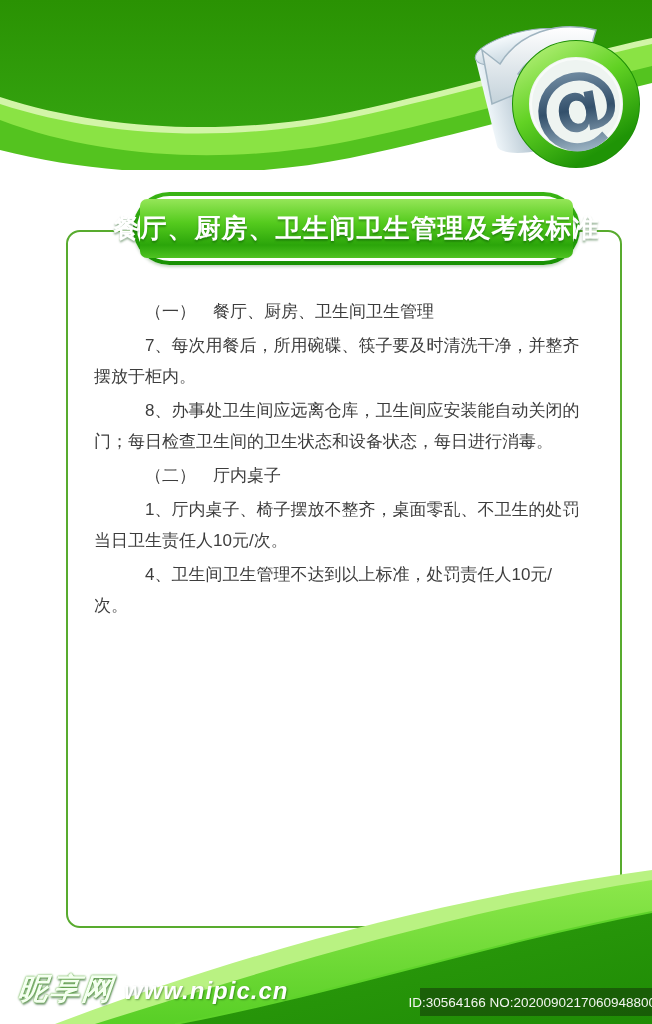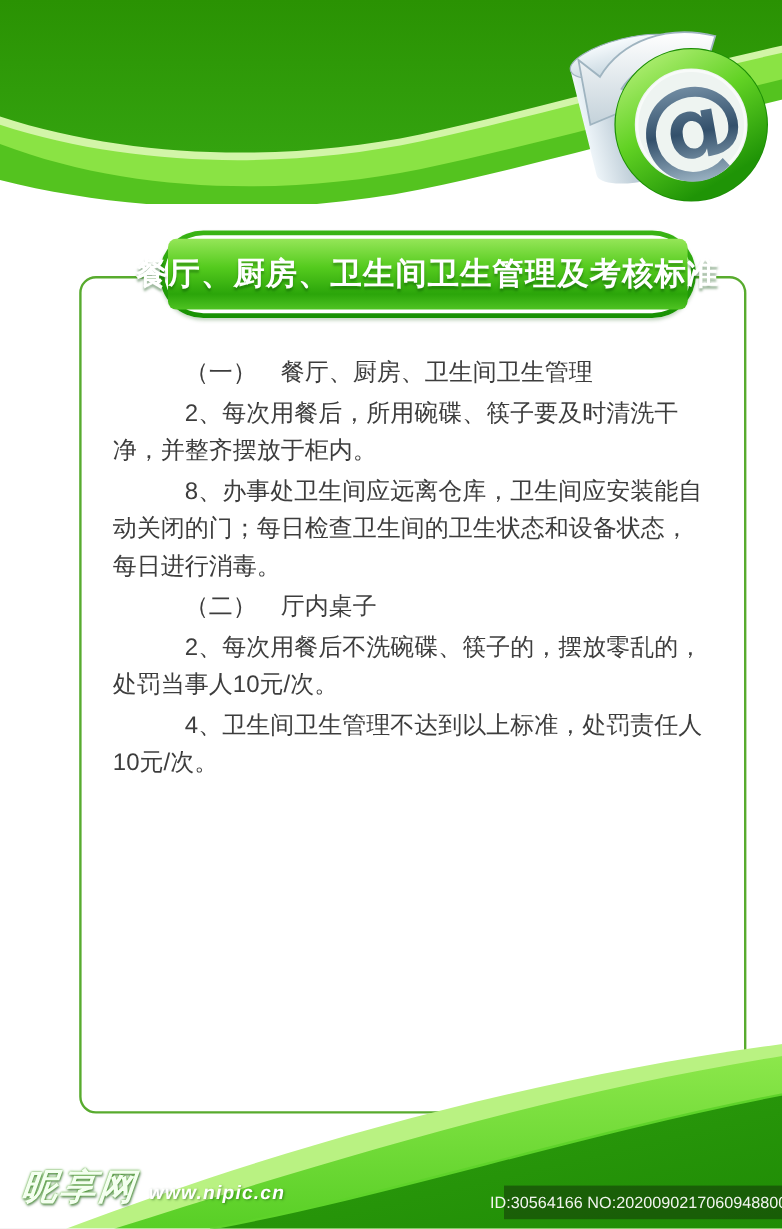--- a/index.html
+++ b/index.html
@@ -13,21 +13,21 @@
   .bottom-swoosh{position:absolute;bottom:0;left:0;z-index:3;}
   .at-icon{position:absolute;top:10px;right:6px;z-index:2;}
   
   .content-box{
     position:absolute;left:66px;top:230px;width:556px;height:698px;
     background:#ffffff;border:2px solid #58ab2e;border-radius:14px;z-index:2;
     box-sizing:border-box;
   }
   .body-text{
     position:absolute;left:94px;top:296px;width:492px;z-index:4;
-    color:#3d3d3d;font-size:20px;line-height:31px;
+    color:#3d3d3d;font-size:17px;line-height:31px;
   }
   .body-text p{margin:0 0 3px 0;text-indent:3em;}
   
   .title-banner{
     position:absolute;left:133px;top:192px;width:447px;height:73px;z-index:5;
     border-radius:40px;background:linear-gradient(180deg,#3ab414 0%,#179003 100%);
     padding:4px;box-sizing:border-box;
     box-shadow:0 2px 3px rgba(20,90,10,0.25);
   }
   .title-ring{
@@ -46,21 +46,21 @@
   
   .watermark{
     position:absolute;left:18px;bottom:14px;z-index:6;display:flex;align-items:baseline;
     color:#ffffff;font-style:italic;font-weight:bold;
     text-shadow:1px 1px 2px rgba(0,60,0,0.45);
   }
   .watermark .logo{
     font-size:30px;letter-spacing:2px;margin-right:10px;transform:skewX(-6deg);
     color:#f4fff0;text-shadow:0 0 2px #2a9203,1px 2px 2px rgba(0,60,0,.5);
   }
-  .watermark .url{font-size:16px;letter-spacing:1px;}
+  .watermark .url{font-size:24px;letter-spacing:1px;}
   .id-bar{
     position:absolute;right:0;bottom:8px;z-index:6;width:232px;height:28px;
     background:rgba(15,35,8,0.45);display:flex;align-items:center;justify-content:center;
   }
   .id-bar span{color:#f2f5ef;font-size:13.5px;white-space:nowrap;}
 </style>
 </head>
 <body>
 
 <div class="poster">
@@ -122,24 +122,24 @@
   <div class="title-banner">
     <div class="title-ring">
       <div class="title-fill">
         <span class="title-text">餐厅、厨房、卫生间卫生管理及考核标准</span>
       </div>
     </div>
   </div>
 
   <div class="body-text">
       <p>（一）　餐厅、厨房、卫生间卫生管理</p>
-      <p>2、每次用餐后，所用碗碟、筷子要及时清洗干净，并整齐摆放于柜内。</p>
+      <p>7、每次用餐后，所用碗碟、筷子要及时清洗干净，并整齐摆放于柜内。</p>
       <p>8、办事处卫生间应远离仓库，卫生间应安装能自动关闭的门；每日检查卫生间的卫生状态和设备状态，每日进行消毒。</p>
       <p>（二）　厅内桌子</p>
-      <p>2、每次用餐后不洗碗碟、筷子的，摆放零乱的，处罚当事人10元/次。</p>
+      <p>1、厅内桌子、椅子摆放不整齐，桌面零乱、不卫生的处罚当日卫生责任人10元/次。</p>
       <p>4、卫生间卫生管理不达到以上标准，处罚责任人10元/次。</p>
     </div>
 
   <svg class="bottom-swoosh" width="652" height="170" viewBox="0 0 652 170">
     <defs>
       <linearGradient id="botDark" x1="0" y1="0" x2="1" y2="1">
         <stop offset="0" stop-color="#2f9e0e"></stop>
         <stop offset="1" stop-color="#1f8c05"></stop>
       </linearGradient>
       <linearGradient id="botLight" x1="0" y1="0" x2="0" y2="1">

